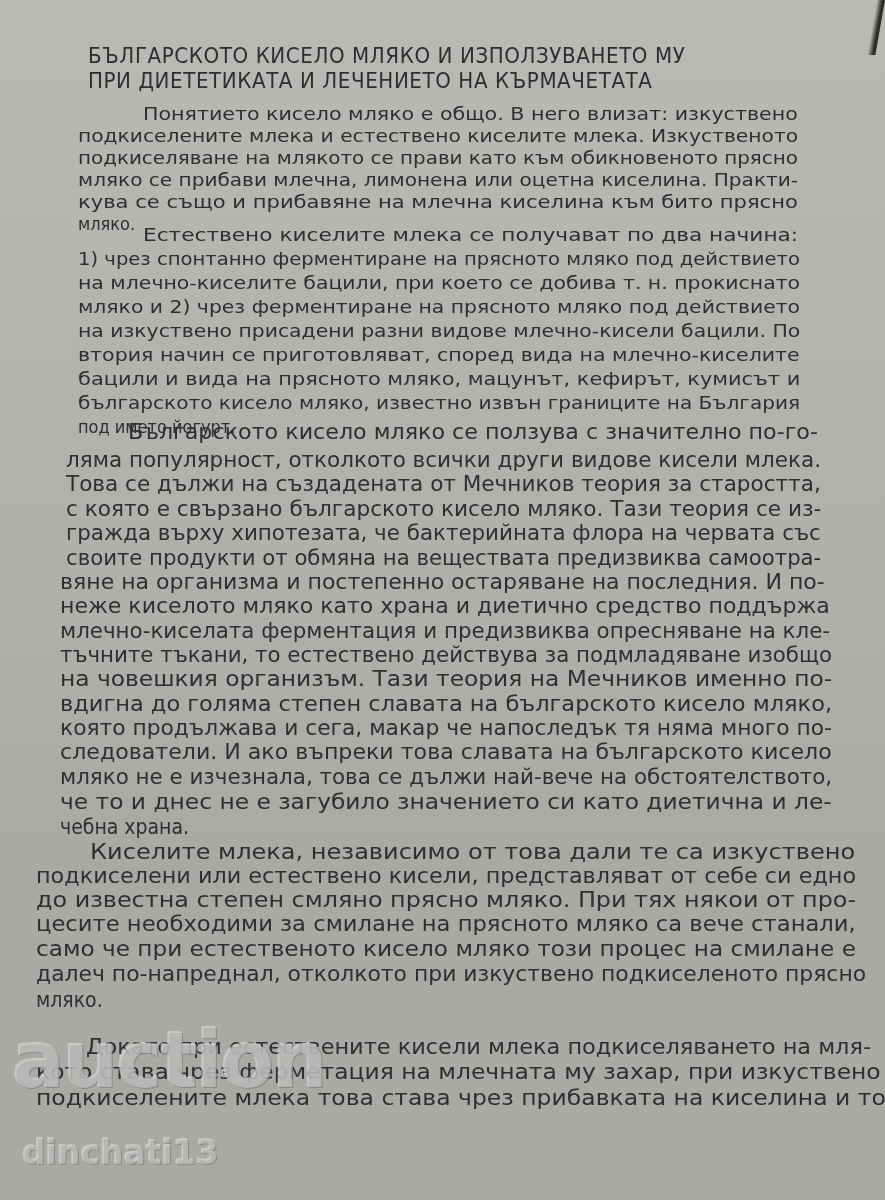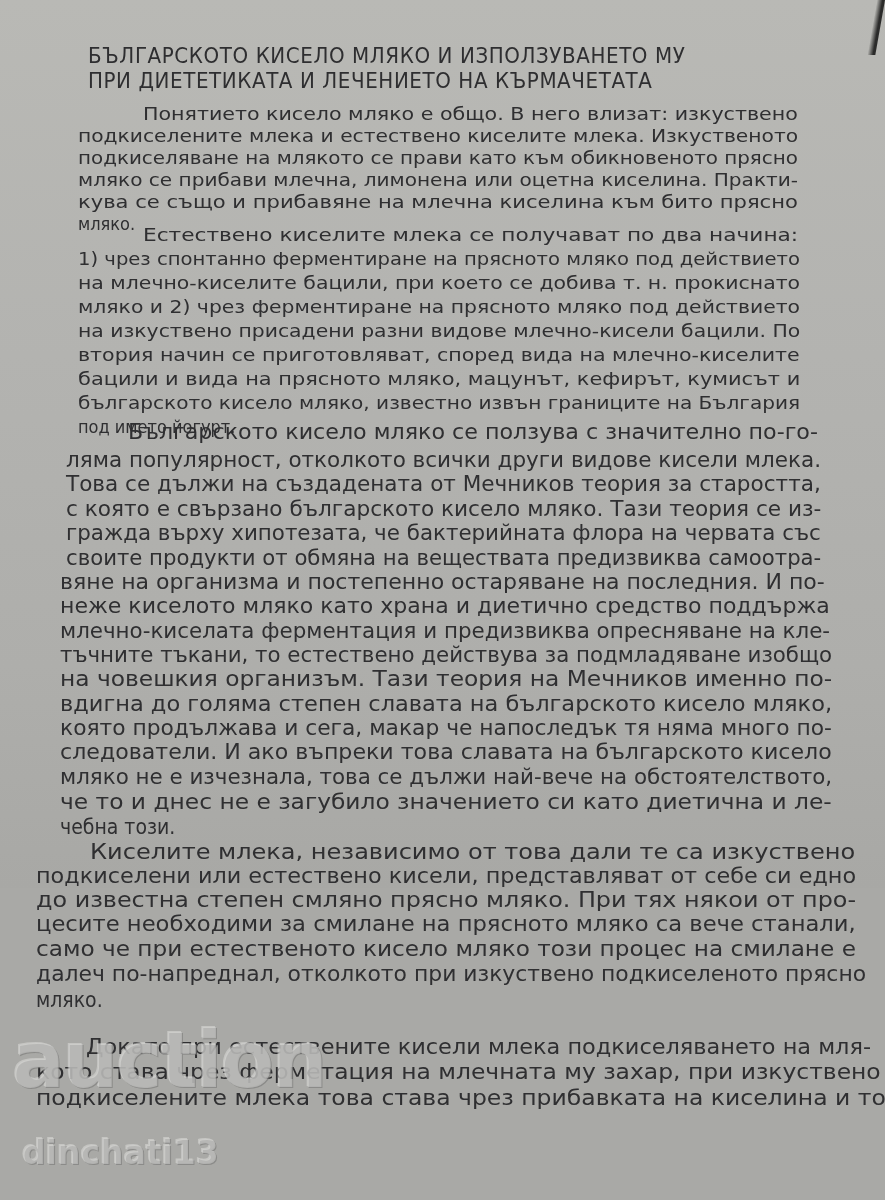--- a/index.html
+++ b/index.html
@@ -114,21 +114,21 @@
       <div class="line big" style="left: 60px; top: 570px; transform: scaleX(1.166);">вяне на организма и постепенно остаряване на последния. И по-</div>
       <div class="line big" style="left: 60px; top: 594px; transform: scaleX(1.166);">неже киселото мляко като храна и диетично средство поддържа</div>
       <div class="line big" style="left: 60px; top: 619px; transform: scaleX(1.132);">млечно-киселата ферментация и предизвиква опресняване на кле-</div>
       <div class="line big" style="left: 60px; top: 643px; transform: scaleX(1.129);">тъчните тъкани, то естествено действува за подмладяване изобщо</div>
       <div class="line big" style="left: 60px; top: 667px; transform: scaleX(1.235);">на човешкия организъм. Тази теория на Мечников именно по-</div>
       <div class="line big" style="left: 60px; top: 692px; transform: scaleX(1.19);">вдигна до голяма степен славата на българското кисело мляко,</div>
       <div class="line big" style="left: 60px; top: 716px; transform: scaleX(1.152);">която продължава и сега, макар че напоследък тя няма много по-</div>
       <div class="line big" style="left: 60px; top: 740px; transform: scaleX(1.17);">следователи. И ако въпреки това славата на българското кисело</div>
       <div class="line big" style="left: 60px; top: 765px; transform: scaleX(1.133);">мляко не е изчезнала, това се дължи най-вече на обстоятелството,</div>
       <div class="line big" style="left: 60px; top: 790px; transform: scaleX(1.235);">че то и днес не е загубило значението си като диетична и ле-</div>
-      <div class="line big" style="left: 60px; top: 815px; transform: scaleX(1);">чебна този.</div>
+      <div class="line big" style="left: 60px; top: 815px; transform: scaleX(1);">чебна храна.</div>
       <div class="line big" style="left: 90px; top: 840px; transform: scaleX(1.272);">Киселите млека, независимо от това дали те са изкуствено</div>
       <div class="line big" style="left: 36px; top: 864px; transform: scaleX(1.182);">подкиселени или естествено кисели, представляват от себе си едно</div>
       <div class="line big" style="left: 36px; top: 888px; transform: scaleX(1.263);">до известна степен смляно прясно мляко. При тях някои от про-</div>
       <div class="line big" style="left: 36px; top: 912px; transform: scaleX(1.199);">цесите необходими за смилане на прясното мляко са вече станали,</div>
       <div class="line big" style="left: 36px; top: 937px; transform: scaleX(1.227);">само че при естественото кисело мляко този процес на смилане е</div>
       <div class="line big" style="left: 36px; top: 962px; transform: scaleX(1.158);">далеч по-напреднал, отколкото при изкуствено подкиселеното прясно</div>
       <div class="line big" style="left: 36px; top: 988px; transform: scaleX(1);">мляко.</div>
       <div class="line big" style="left: 86px; top: 1035px; transform: scaleX(1.187);">Докато при естествените кисели млека подкиселяването на мля-</div>
       <div class="line big" style="left: 36px; top: 1060px; transform: scaleX(1.239);">кото става чрез ферметация на млечната му захар, при изкуствено</div>
       <div class="line big" style="left: 36px; top: 1086px; transform: scaleX(1.243);">подкиселените млека това става чрез прибавката на киселина и то</div>

